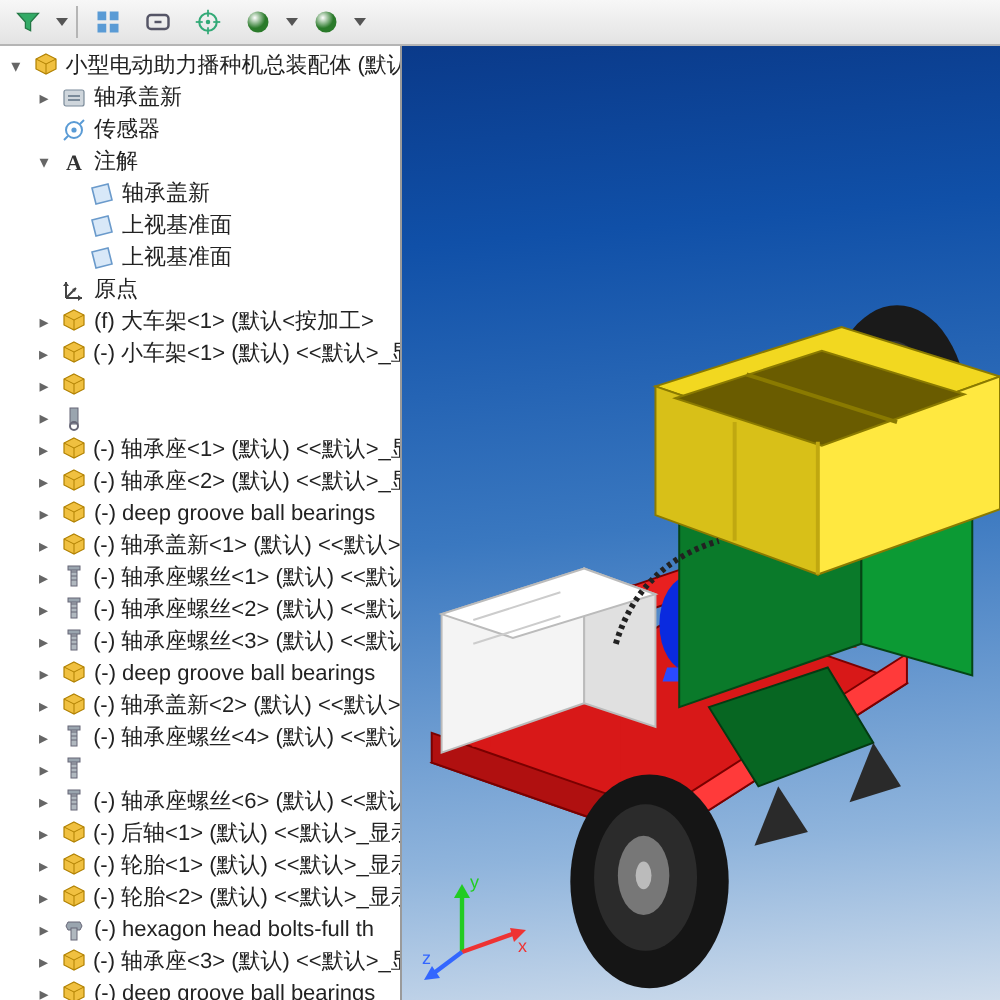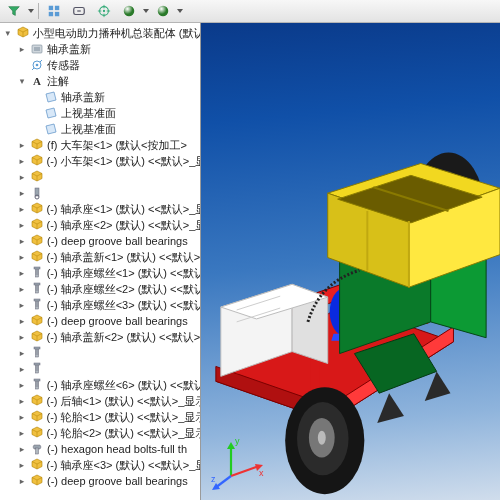--- a/index.html
+++ b/index.html
@@ -162,20 +162,30 @@
           <div class="row in2">
             <span class="exp"></span>
             <span class="ico">
               <svg viewBox="0 0 14 14">
                 <path d="M2 4 L10 2 L12 10 L4 12 Z" fill="#d8e8f8" stroke="#6a9acb" stroke-width="0.8"></path>
               </svg>
             </span>
             <span class="lbl">上视基准面</span>
           </div>
         </div>
+      <div class="row in1">
+        <span class="exp"></span>
+        <span class="ico">
+            <svg viewBox="0 0 14 14">
+              <path d="M3 11L3 3M3 11l8 0M3 11l5-5" stroke="#444" stroke-width="1" fill="none"></path>
+              <path d="M3 3l-1.5 2h3zM11 11l-2-1.5v3zM8 6l-2 .5 1.5 1.5z" fill="#444"></path>
+            </svg>
+          </span>
+        <span class="lbl">原点</span>
+      </div>
       <div id="items">
           <div class="row in1">
             <span class="exp">▸</span>
             <span class="ico">
               <svg viewBox="0 0 14 14">
                 <path d="M7 1l5 2.5v5L7 11 2 8.5v-5z" fill="#f0c040" stroke="#b08000" stroke-width="0.6"></path>
                 <path d="M2 3.5L7 6l5-2.5M7 6v5" stroke="#b08000" stroke-width="0.5" fill="none"></path>
               </svg>
             </span>
             <span class="lbl">(f) 大车架&lt;1&gt; (默认&lt;按加工&gt;</span>
@@ -303,20 +313,21 @@
           </div>
           <div class="row in1">
             <span class="exp">▸</span>
             <span class="ico">
               <svg viewBox="0 0 14 14">
                 <rect x="5.5" y="2" width="3" height="9" fill="#b0b8bf" stroke="#667" stroke-width="0.5"></rect>
                 <path d="M5.5 4h3M5.5 6h3M5.5 8h3" stroke="#667" stroke-width="0.6"></path>
                 <rect x="4" y="1" width="6" height="2" fill="#9aa5af" stroke="#667" stroke-width="0.5"></rect>
               </svg>
             </span>
+            <span class="lbl">(-) 轴承座螺丝&lt;4&gt; (默认) &lt;&lt;默认</span>
           </div>
           <div class="row in1">
             <span class="exp">▸</span>
             <span class="ico">
               <svg viewBox="0 0 14 14">
                 <rect x="5.5" y="2" width="3" height="9" fill="#b0b8bf" stroke="#667" stroke-width="0.5"></rect>
                 <path d="M5.5 4h3M5.5 6h3M5.5 8h3" stroke="#667" stroke-width="0.6"></path>
                 <rect x="4" y="1" width="6" height="2" fill="#9aa5af" stroke="#667" stroke-width="0.5"></rect>
               </svg>
             </span>

